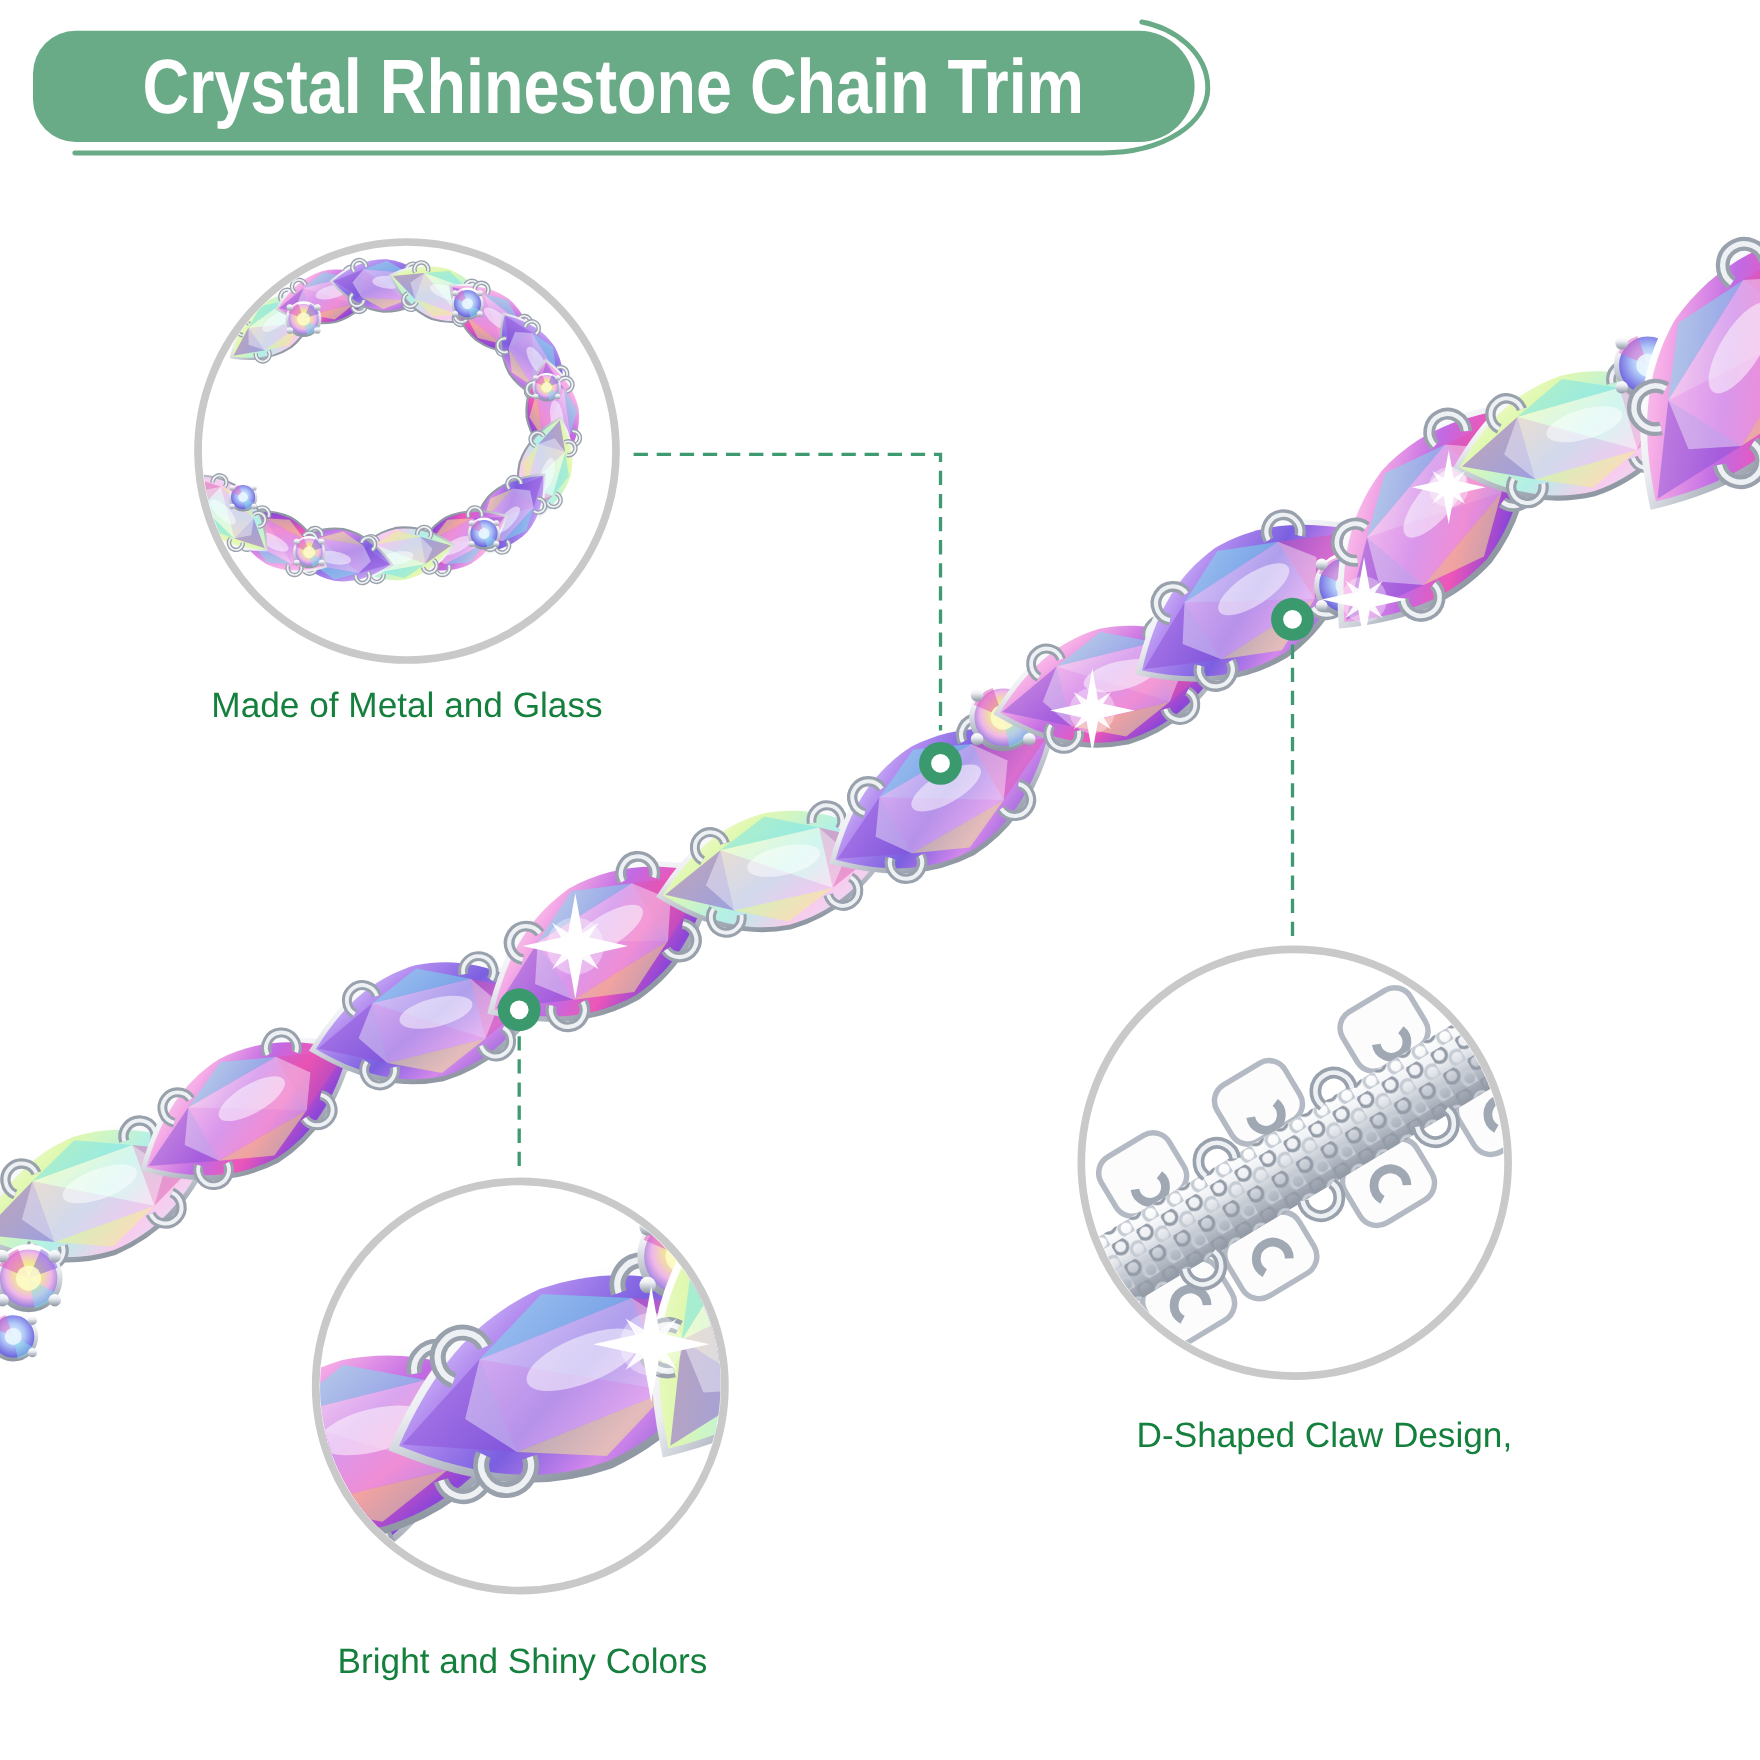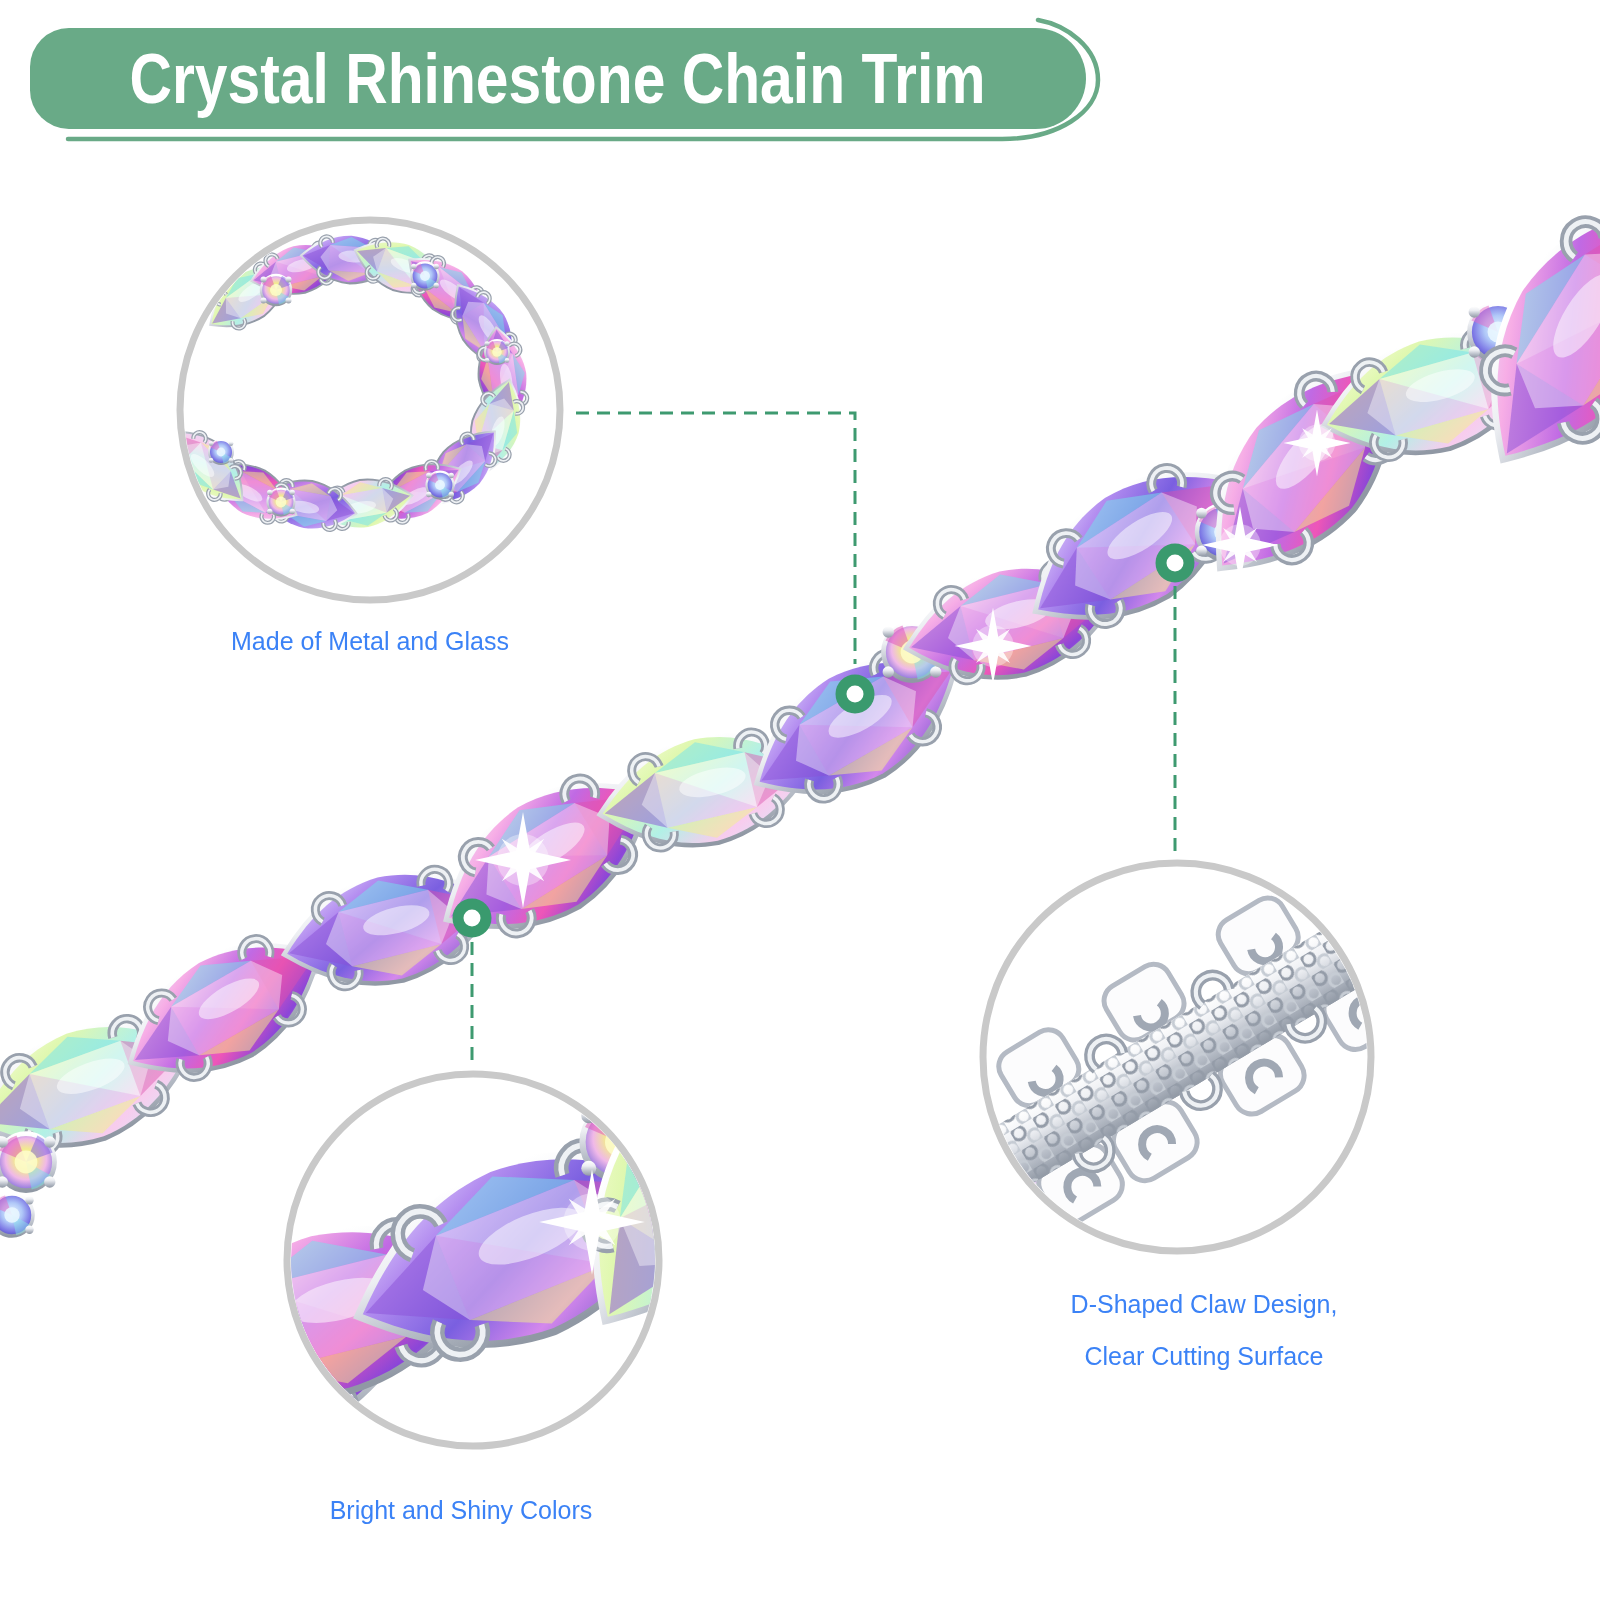--- a/index.html
+++ b/index.html
@@ -11,25 +11,25 @@
   .banner{
     position:absolute;left:30px;top:28px;width:1056px;height:101px;
     background:#69AA87;border-radius:40px 52px 52px 40px;
     display:flex;align-items:center;justify-content:center;z-index:3;
   }
   .banner-title{
     color:#ffffff;font-size:70px;font-weight:bold;white-space:nowrap;
     display:inline-block;transform:scaleX(0.84);letter-spacing:0px;
   }
   .label{
-    position:absolute;width:600px;color:#3b82f6;font-size:25px;
+    position:absolute;width:600px;color:#15803d;font-size:32px;
     text-align:center;z-index:3;line-height:46px;
   }
   .label-materials{left:70px;top:618px;}
-  .label-colors{left:161px;top:1487px;}
+  .label-colors{left:175px;top:1487px;}
   .label-claw{left:904px;top:1278px;line-height:52px;}
 </style>
 </head>
 <body>
 
 <div class="canvas">
 
   <svg class="art" width="1600" height="1600" viewBox="0 0 1600 1600">
     <defs>
       <linearGradient id="gSilver" x1="0" y1="0" x2="0" y2="1">
@@ -286,16 +286,15 @@
   <div class="banner">
     <span class="banner-title">Crystal Rhinestone Chain Trim</span>
   </div>
 
   <div class="label label-materials">Made of Metal and Glass</div>
 
   <div class="label label-colors">Bright and Shiny Colors</div>
 
   <div class="label label-claw">
     <div>D-Shaped Claw Design,</div>
-    <div>Clear Cutting Surface</div>
   </div>
 
 </div>
 
 </body></html>

